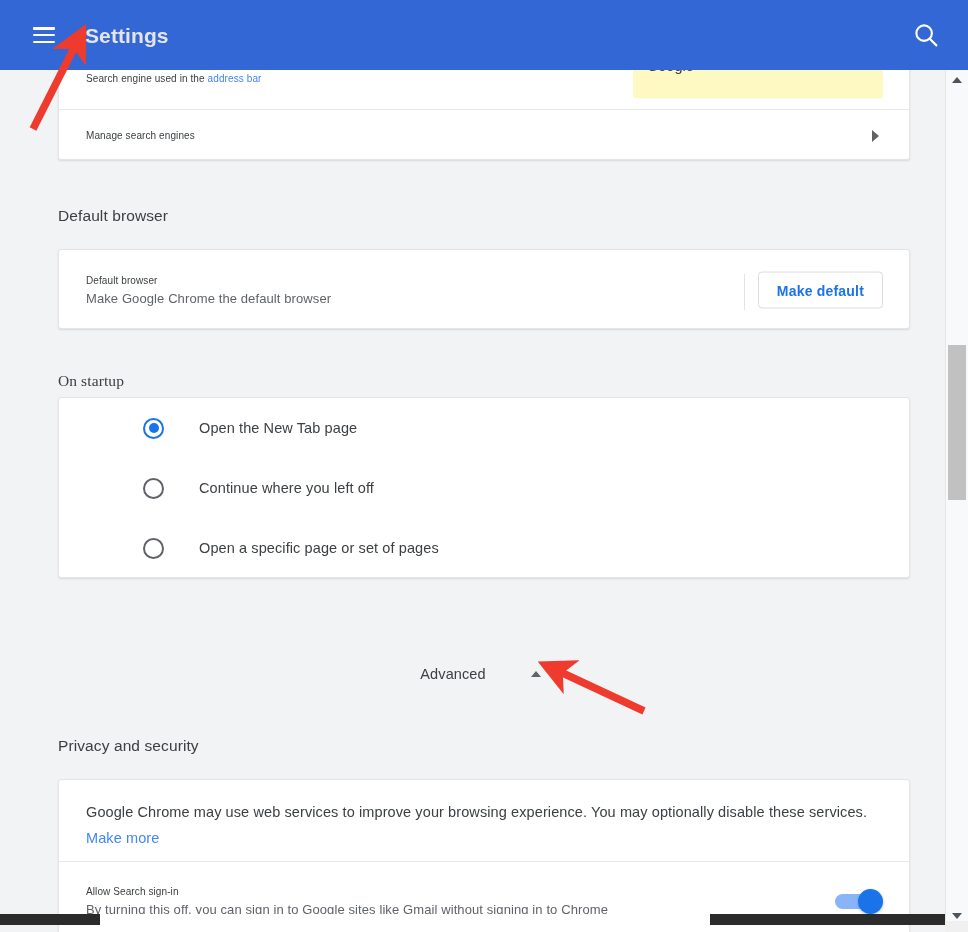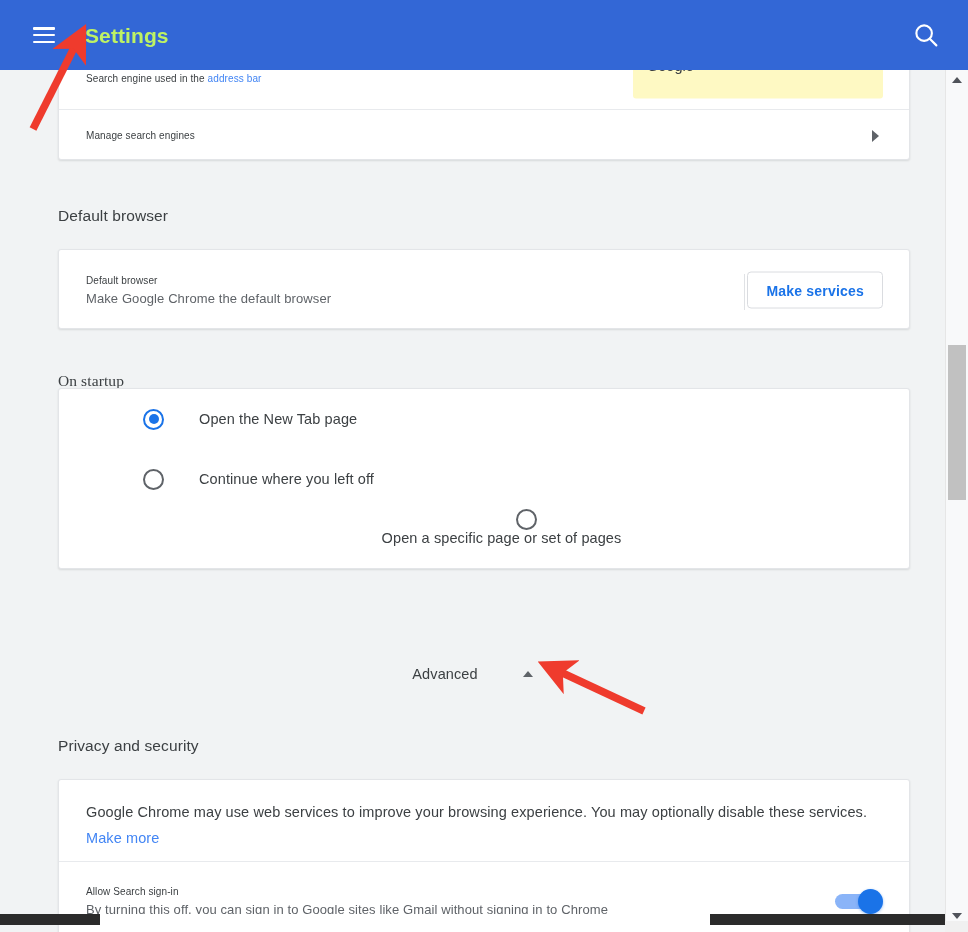--- a/index.html
+++ b/index.html
@@ -17,21 +17,21 @@
     background: #3367d6; z-index: 40;
     display: flex; align-items: center;
   }
   .hamburger {
     width: 22px; height: 16px; margin-left: 33px;
     display: flex; flex-direction: column; justify-content: space-between;
     cursor: pointer;
   }
   .hamburger i { display: block; width: 22px; height: 2.5px; background: #ffffff; border-radius: 1px; }
   .topbar-title {
-    margin-left: 30px; color: #bef264;
+    margin-left: 30px; color: #e5e5e5;
     font-size: 21px; font-weight: bold; letter-spacing: .1px;
     line-height: 1;
   }
   .search-btn {
     position: absolute; right: 27px; top: 50%; transform: translateY(-50%);
     width: 30px; height: 30px; cursor: pointer;
   }
   .search-btn svg { display: block; width: 30px; height: 30px; }
 
   
@@ -103,21 +103,21 @@
     width: 21px; height: 21px; border-radius: 50%;
     border: 2.4px solid #5f6368; margin-left: 84px;
     display: flex; align-items: center; justify-content: center; flex: 0 0 auto;
   }
   .radio.on { border-color: #1a73e8; }
   .radio.on::after { content: ""; width: 10px; height: 10px; border-radius: 50%; background: #1a73e8; }
   .radio-label { margin-left: 35px; font-size: 14.5px; color: #3c4043; letter-spacing: .1px; }
 
   
   .advanced {
-    position: absolute; left: 0; width: 945px; display: flex;
+    position: absolute; left: 8px; width: 945px; display: flex;
     align-items: center; justify-content: center; cursor: pointer;
   }
   .advanced .txt { font-size: 14.5px; color: #3c4043; letter-spacing: .1px; }
   .advanced .ic { margin-left: 45px; }
 
   
   .toggle {
     position: absolute; right: 26px; top: 50%; transform: translateY(-50%);
     width: 48px; height: 18px; cursor: pointer;
   }
@@ -184,39 +184,39 @@
 
     <div class="section-title" style="left:58px; top:207px;">Default browser</div>
 
     <div class="card" style="left:58px; top:249px; width:852px; height:80px;">
       <div class="row" style="top:0; height:80px;">
         <div style="margin-left:27px;">
           <div class="row-label">Default browser</div>
           <div class="row-sub">Make Google Chrome the default browser</div>
         </div>
         <div class="vsep"></div>
-        <button class="outline-btn">Make services</button>
+        <button class="outline-btn">Make default</button>
       </div>
     </div>
 
     <div class="section-title" style="left:58px; top:372px;font-family:Liberation Serif, serif;">On startup</div>
 
-    <div class="card" style="left:58px; top:388px; width:852px; height:181px;">
+    <div class="card" style="left:58px; top:397px; width:852px; height:181px;">
 
       <div class="radio-row" style="top:0;">
         <span class="radio on"></span>
         <span class="radio-label">Open the New Tab page</span>
       </div>
 
       <div class="radio-row" style="top:60px;">
         <span class="radio"></span>
         <span class="radio-label">Continue where you left off</span>
       </div>
 
-      <div class="radio-row" style="top:120px;flex-direction:column;">
+      <div class="radio-row" style="top:120px;">
         <span class="radio"></span>
         <span class="radio-label">Open a specific page or set of pages</span>
       </div>
     </div>
 
     <div class="advanced" style="top:660px; height:28px;">
       <span class="txt">Advanced</span>
       <span class="ic caret-up"></span>
     </div>
 

